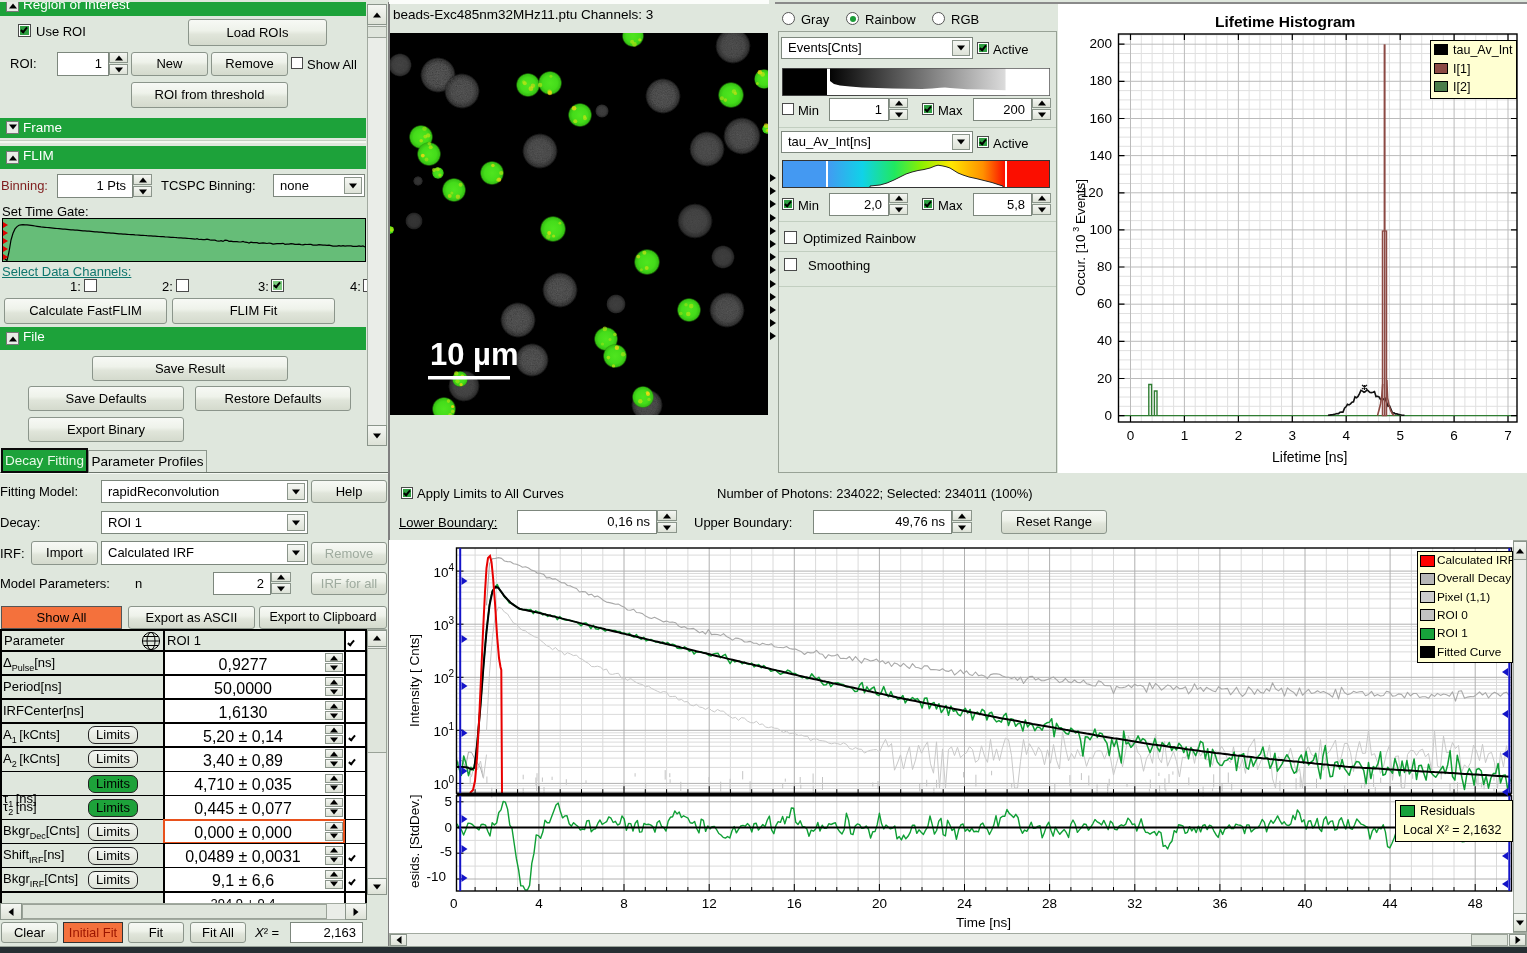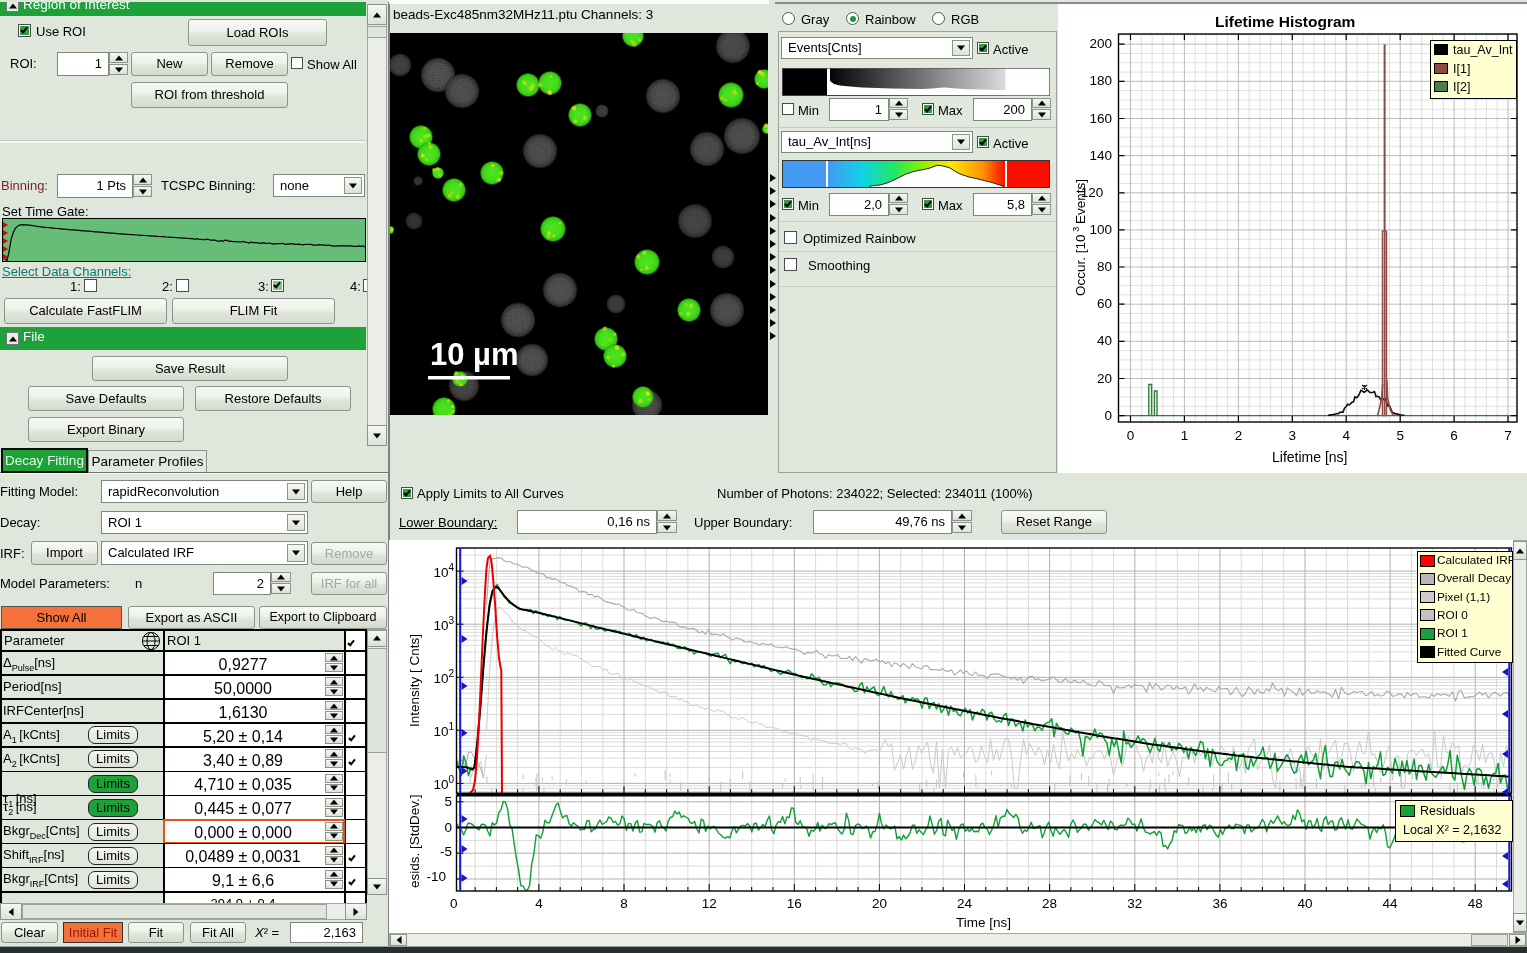--- a/index.html
+++ b/index.html
@@ -54,22 +54,34 @@
       </div>
       <div class="sb" style="height:11px">
         <i class="tri-d"></i>
       </div>
     </div>
 <div class="btn" style="left:131px;top:52px;width:77px;height:24px;line-height:22px;font-size:13px">New</div>
 <div class="btn" style="left:211px;top:52px;width:77px;height:24px;line-height:22px;font-size:13px">Remove</div>
 <div class="cb" style="left:291px;top:57px;width:12px;height:12px"></div>
 <div class="t" style="left:307px;top:58px;font-size:13px;color:#000;">Show All</div>
 <div class="btn" style="left:131px;top:82px;width:157px;height:26px;line-height:24px;font-size:13px">ROI from threshold</div>
+<div class="gbar" style="left:0px;top:117.5px;width:366px;height:20.5px">
+      <div class="gbox" style="left:6px;top:3.0px;">
+        <i class="tri-d" style="border-top-color:#000"></i>
+      </div>
+      <div class="t" style="left:23px;top:2px;font-size:13.5px;color:#fff">Frame</div>
+    </div>
 <div style="position:absolute;left:0;top:140px;width:366px;height:1px;background:#c2cec0"></div>
 <div style="position:absolute;left:0;top:141px;width:366px;height:2px;background:#f2f6f0"></div>
+<div class="gbar" style="left:0px;top:146px;width:366px;height:23px">
+      <div class="gbox" style="left:6px;top:5px;">
+        <i class="tri-u" style="border-bottom-color:#000"></i>
+      </div>
+      <div class="t" style="left:23px;top:2px;font-size:13.5px;color:#fff">FLIM</div>
+    </div>
 <div class="t" style="left:1px;top:179px;font-size:13px;color:#7f1d1d;">Binning:</div>
 <div class="inp" style="left:57px;top:174px;width:76px;height:24px;line-height:22px;text-align:right;padding-right:6px;font-size:13px">1 Pts</div>
 <div class="spin" style="left:133px;top:174px;width:19px;height:24px">
       <div class="sb" style="height:11px">
         <i class="tri-u"></i>
       </div>
       <div class="sb" style="height:11px">
         <i class="tri-d"></i>
       </div>
     </div>

